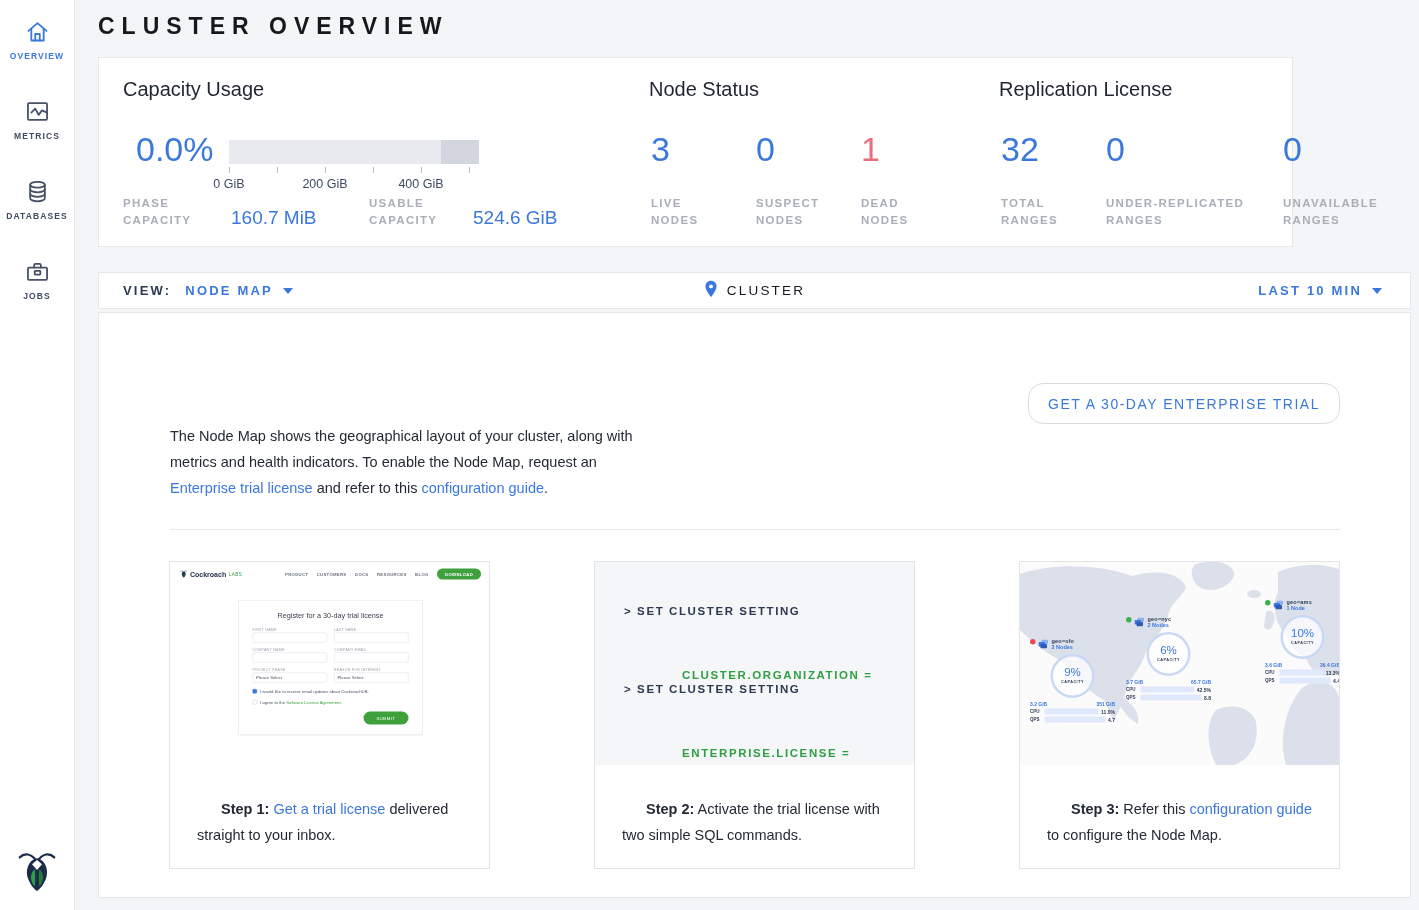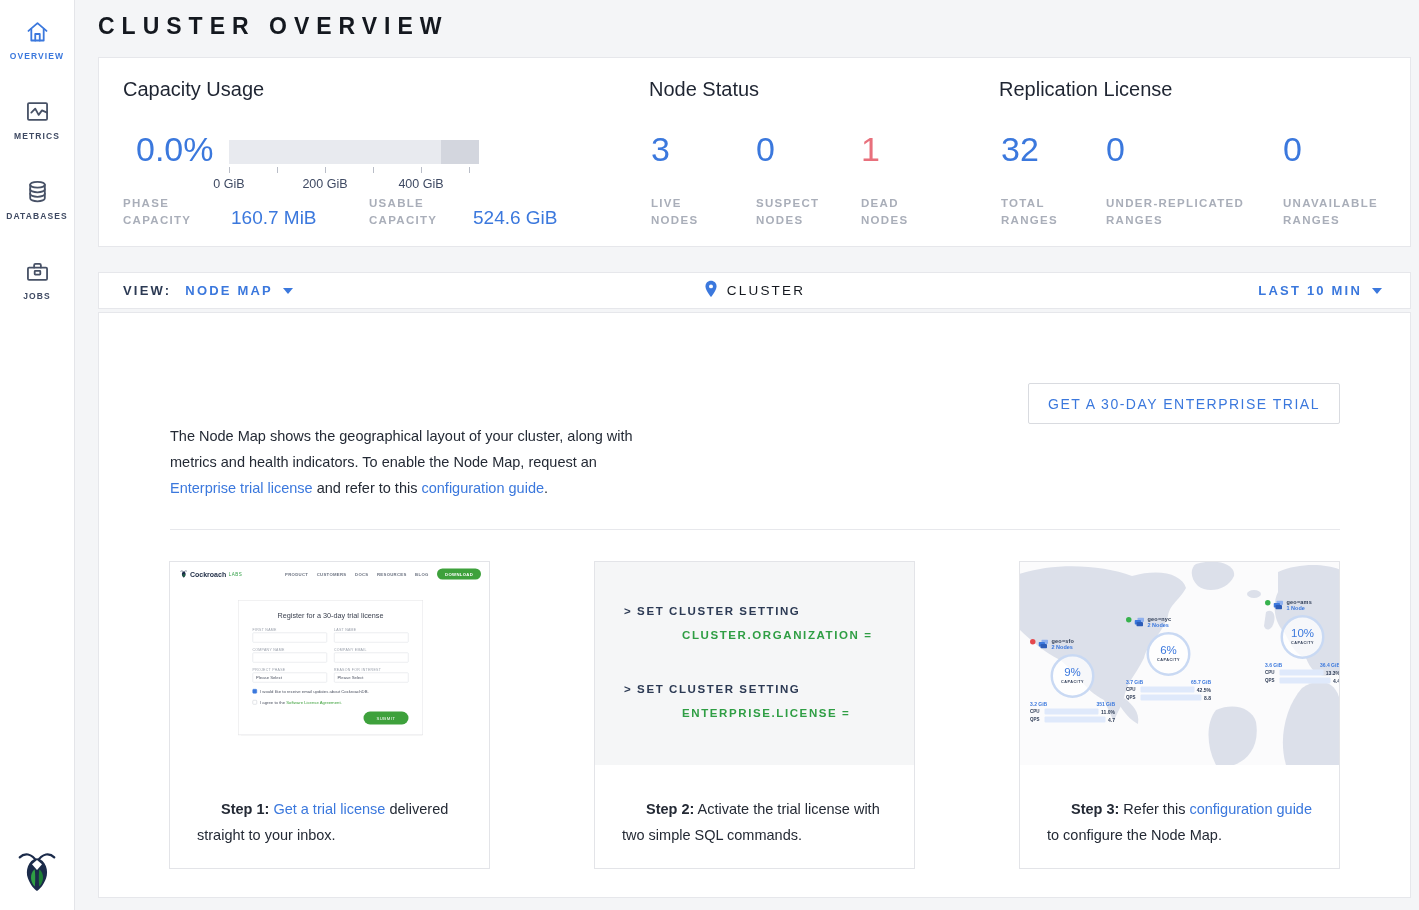--- a/index.html
+++ b/index.html
@@ -13,21 +13,21 @@
   .side-item .side-label { margin-top:6px; font-size:8.5px; letter-spacing:1.1px; color:#3f4a63; font-weight:bold; }
   .side-item.active svg { stroke:#3b78dd; }
   .side-item.active .side-label { color:#3b78dd; }
   .side-logo { position:absolute; left:0; bottom:12px; width:74px; text-align:center; }
   .side-logo svg { width:40px; height:46px; }
 
   
   .page-title { position:absolute; left:98px; top:13px; font-size:23px; letter-spacing:7px; color:#14181f; font-weight:600; }
 
   
-  .stats-card { position:absolute; left:98px; top:57px; width:1313px; height:190px; background:#fff; border:1px solid #e6e7eb; }
+  .stats-card { position:absolute; left:98px; top:57px; width:1195px; height:190px; background:#fff; border:1px solid #e6e7eb; }
   .sec-title { position:absolute; top:20px; font-size:20px; color:#1f2532; font-weight:500; }
   .big-num { position:absolute; top:72px; font-size:34px; color:#3b78dd; }
   .big-num.red { color:#e8707c; }
   .stat-label { position:absolute; top:137px; font-size:11.5px; letter-spacing:1.3px; color:#a9aeb9; line-height:17px; font-weight:bold; }
   .sub-value { position:absolute; top:149px; font-size:19px; color:#3b78dd; }
 
   .bar-wrap { position:absolute; left:130px; top:82px; width:250px; }
   .cap-bar { position:relative; width:250px; height:24px; background:#e8eaef; }
   .cap-bar .cap-dark { position:absolute; right:0; top:0; height:24px; width:38px; background:#d3d6de; }
   .cap-ticks { position:relative; height:7px; margin-top:3px; }
@@ -43,33 +43,33 @@
   .vb-label { font-size:13px; letter-spacing:2.2px; color:#2c3a54; font-weight:bold; }
   .vb-value { font-size:13px; letter-spacing:2.2px; color:#3b78dd; font-weight:bold; margin-left:14px; cursor:pointer; }
   .caret { width:0; height:0; border-left:5px solid transparent; border-right:5px solid transparent; border-top:6px solid #3b78dd; margin-left:10px; }
   .vb-breadcrumb { font-size:13.5px; letter-spacing:2.2px; color:#14181f; font-weight:500; margin-left:9px; }
 
   
   .main-panel { position:absolute; left:98px; top:312px; width:1313px; height:586px; background:#fff; border:1px solid #e6e7eb; }
   .nm-heading { position:absolute; left:71px; top:64px; font-size:24px; color:#14181f; font-weight:500; }
   .nm-desc { position:absolute; left:71px; top:110px; font-size:14.5px; line-height:26px; color:#242a35; }
   .link { color:#3b78dd; cursor:pointer; }
-  .trial-btn { position:absolute; left:929px; top:70px; width:312px; height:41px; border:1px solid #d9dbe0; border-radius:2px; background:#fff; display:flex; align-items:center; justify-content:center; font-size:14px; letter-spacing:1.5px; color:#3b78dd; font-weight:500; cursor:pointer; }
+  .trial-btn { position:absolute; left:929px; top:70px; width:312px; height:41px; border:1px solid #d9dbe0; border-radius:15px; background:#fff; display:flex; align-items:center; justify-content:center; font-size:14px; letter-spacing:1.5px; color:#3b78dd; font-weight:500; cursor:pointer; }
   .divider { position:absolute; left:71px; top:216px; width:1170px; border-top:1px solid #e7e8ec; }
 
   .step-card { position:absolute; top:248px; width:321px; height:308px; border:1px solid #e3e4e8; background:#fff; overflow:hidden; }
   .step-card.c1 { left:70px; } .step-card.c2 { left:495px; } .step-card.c3 { left:920px; }
   .card-media { position:relative; width:100%; height:203px; overflow:hidden; }
   .card-caption { padding:31px 27px 0 27px; font-size:14.5px; line-height:26px; color:#242a35; }
   .card-caption b { font-weight:bold;margin-left:24px; }
 
   
   .c2 .card-media { background:#f5f6f7; }
   .code-line { position:absolute; font-size:11.5px; font-weight:bold; letter-spacing:1.6px; color:#2c3a54; font-family:"Liberation Sans", sans-serif; }
-  .code-line.green { color:#2f9e44; }
+  .code-line.green { color:#2f9e44;margin-top:40px; }
 
   
   .mini { position:absolute; left:0; top:0; width:642px; height:406px; background:#fff; transform:scale(0.5); transform-origin:0 0; }
   .mini-nav { position:relative; height:48px; display:flex; align-items:center; padding:0 20px; }
   .mini-logo { display:flex; align-items:center; gap:5px; }
   .mini-logo svg { width:15px; height:18px; }
   .mini-logo b { font-size:14px; color:#1d2b44; }
   .mini-logo .labs { font-size:9px; color:#2f9e44; letter-spacing:1px; }
   .mini-links { margin-left:auto; display:flex; align-items:center; gap:17px; }
   .mini-links span { font-size:8.5px; letter-spacing:0.6px; color:#6b7280; font-weight:bold; }

